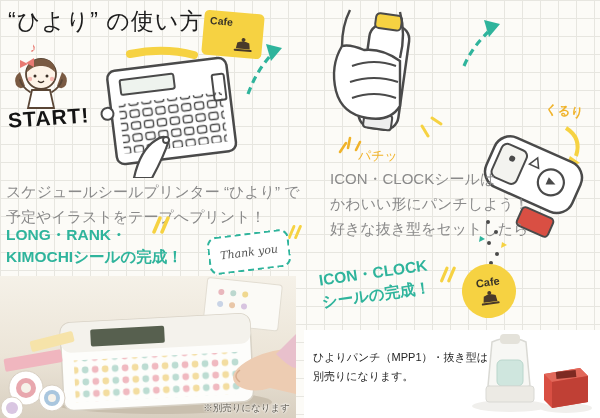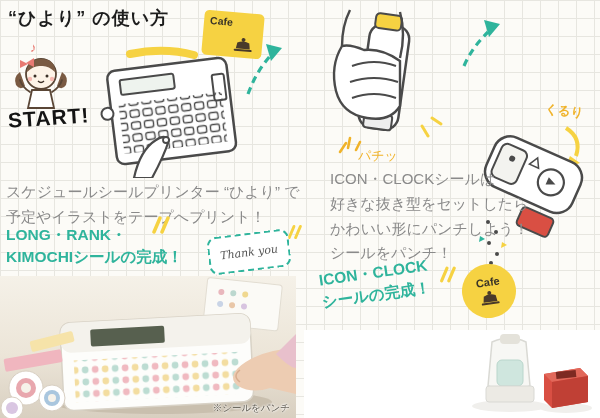--- a/index.html
+++ b/index.html
@@ -6,21 +6,21 @@
   body{background:#fff}
   .canvas{
     position:relative;width:600px;height:418px;overflow:hidden;
     font-family:"Liberation Sans",sans-serif;color:#333;
     background-color:#fcfbf7;
     background-image:linear-gradient(#e7e6e0 1px,transparent 1px),
                      linear-gradient(90deg,#e7e6e0 1px,transparent 1px);
     background-size:18px 18px;
   }
   .abs{position:absolute}
-  .title{left:8px;top:6px;font-size:18px;font-weight:bold;color:#1d1d1d;letter-spacing:1px}
+  .title{left:8px;top:6px;font-size:23px;font-weight:normal;color:#1d1d1d;letter-spacing:1px}
   .music{left:30px;top:40px;color:#e87a72;font-size:13px;font-weight:bold}
   .start{left:8px;top:106px;font-size:21px;font-weight:800;color:#141414;transform:rotate(-4deg);letter-spacing:1px}
   .desc{font-size:15px;color:var(--gray_text,#8a8a8a);line-height:1.65}
   .desc-left{left:6px;top:180px}
   .done{font-size:15.5px;font-weight:800;color:var(--teal,#2fb49c);line-height:1.45}
   .done-left{left:6px;top:224px}
   .done-right{left:320px;top:262px;transform:rotate(-8deg)}
   .desc-right{left:330px;top:167px}
   .thankyou{left:208px;top:233px;width:82px;height:38px;background:#fff;border:2px dashed var(--teal,#2fb49c);
     border-radius:9px;transform:rotate(-7deg);display:flex;align-items:center;justify-content:center}
@@ -161,21 +161,21 @@
         <circle cx="52" cy="122" r="8" fill="#a9c6de"></circle>
         <circle cx="52" cy="122" r="4" fill="#f6f2ea"></circle>
       <circle cx="12" cy="132" r="11" fill="#fff" stroke="#d8cfc2"></circle>
         <circle cx="12" cy="132" r="6" fill="#d9c6e2"></circle>
       <rect x="4" y="78" width="58" height="13" rx="2" fill="#f0b6bf" transform="rotate(-10 33 84)"></rect>
       <rect x="30" y="60" width="44" height="11" rx="2" fill="#f6e3a9" transform="rotate(-14 52 65)"></rect>
       <path d="M296 72 Q258 74 238 92 Q228 102 238 110 Q252 118 270 112 L296 118 Z" fill="#edccb2"></path>
       <path d="M240 94 Q232 100 240 106" fill="none" stroke="#d9ad8e" stroke-width="1.5"></path>
       <path d="M296 58 L276 78 Q290 92 296 92 Z" fill="#e8c0cc"></path>
     </svg>
-    <div class="caption">※シールをパンチ</div>
+    <div class="caption">※別売りになります</div>
   </div>
 
   <svg class="abs" style="left:312px;top:6px" width="140" height="148" viewBox="0 0 140 148">
     <g transform="rotate(8 70 70)">
       <rect x="52" y="18" width="40" height="105" rx="14" fill="#fff" stroke="#4a4a4a" stroke-width="2.5"></rect>
       <rect x="56" y="8" width="26" height="15" rx="4" fill="#f6d242" stroke="#4a4a4a" stroke-width="2"></rect>
       <rect x="58" y="108" width="28" height="15" rx="3" fill="#eee" stroke="#4a4a4a" stroke-width="2"></rect>
     </g>
     <path d="M30 40 Q18 60 24 85 Q30 108 55 112 Q78 116 88 100 L88 55 Q70 42 52 44 Q38 38 30 40 Z" fill="#fff" stroke="#4a4a4a" stroke-width="2.4"></path>
     <path d="M40 60 Q62 52 84 60" stroke="#4a4a4a" stroke-width="2" fill="none"></path>
@@ -210,23 +210,22 @@
       <path d="M74 59 l9 4 -9 4 z" fill="#4a4a4a"></path>
       <rect x="19" y="45" width="27" height="36" rx="6" fill="#f3f3ef" stroke="#4a4a4a" stroke-width="2"></rect>
       <circle cx="33" cy="57" r="3" fill="#4a4a4a"></circle>
       <path d="M56 46 l5 9 -10 0 z" fill="none" stroke="#4a4a4a" stroke-width="1.5"></path>
     </g>
     <rect x="44" y="100" width="34" height="20" rx="4" fill="#d94f43" stroke="#4a4a4a" stroke-width="2" transform="rotate(24 61 110)"></rect>
   </svg>
 
   <div class="abs desc desc-right">
     <div>ICON・CLOCKシールは</div>
+    <div>かわいい形にパンチしよう！</div>
     <div>好きな抜き型をセットしたら</div>
-    <div>かわいい形にパンチしよう！</div>
-    <div>シールをパンチ！</div>
   </div>
 
   <div class="abs done done-right">
     <div>ICON・CLOCK</div>
     <div>シールの完成！</div>
   </div>
   <svg class="abs" style="left:438px;top:266px" width="18" height="17" viewBox="0 0 20 18">
     <path d="M4 16 L10 2" stroke="#f6d242" stroke-width="3.5" stroke-linecap="round"></path>
     <path d="M12 16 L18 2" stroke="#f6d242" stroke-width="3.5" stroke-linecap="round"></path>
   </svg>
@@ -258,14 +257,18 @@
       <path d="M188 12 q18 -8 34 0 l4 44 q-21 8 -42 0 Z" fill="#f7f7f4" stroke="#d9d9d4" stroke-width="1.5"></path>
       <rect x="193" y="30" width="26" height="26" rx="5" fill="#cfe6de" stroke="#b9d6cc"></rect>
       <rect x="182" y="56" width="48" height="16" rx="3" fill="#eceae4" stroke="#d9d9d4"></rect>
       <rect x="196" y="4" width="20" height="10" rx="4" fill="#e4e2da"></rect>
       <path d="M240 44 L276 38 L284 46 L284 72 L248 78 L240 70 Z" fill="#d94f43"></path>
       <path d="M240 44 L276 38 L284 46 L248 52 Z" fill="#e2685a"></path>
       <path d="M248 52 L284 46 L284 72 L248 78 Z" fill="#c04035"></path>
       <rect x="252" y="41" width="20" height="7" fill="#7e2a22" transform="rotate(-6 262 44)"></rect>
     </svg>
   </div>
+  <div class="abs note">
+    <div>ひよりパンチ（MPP1）・抜き型は</div>
+    <div>別売りになります。</div>
+  </div>
 
 </div>
 
 </body></html>

